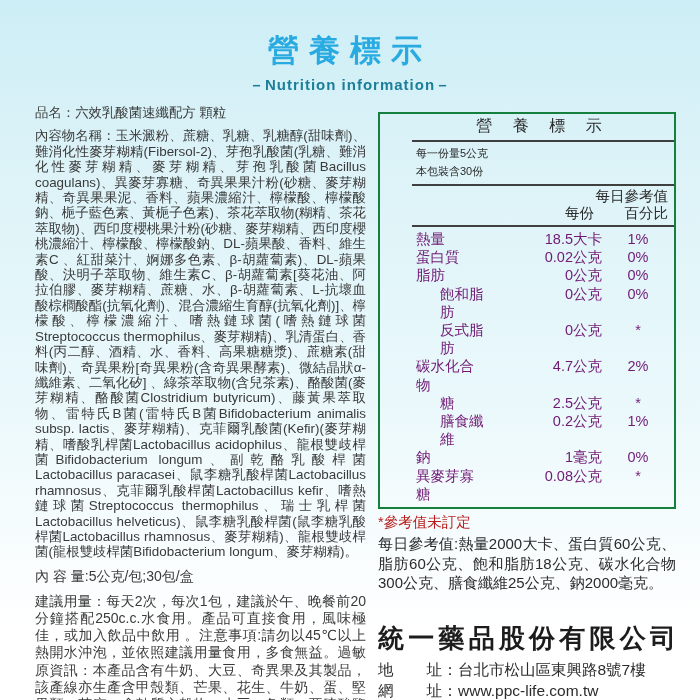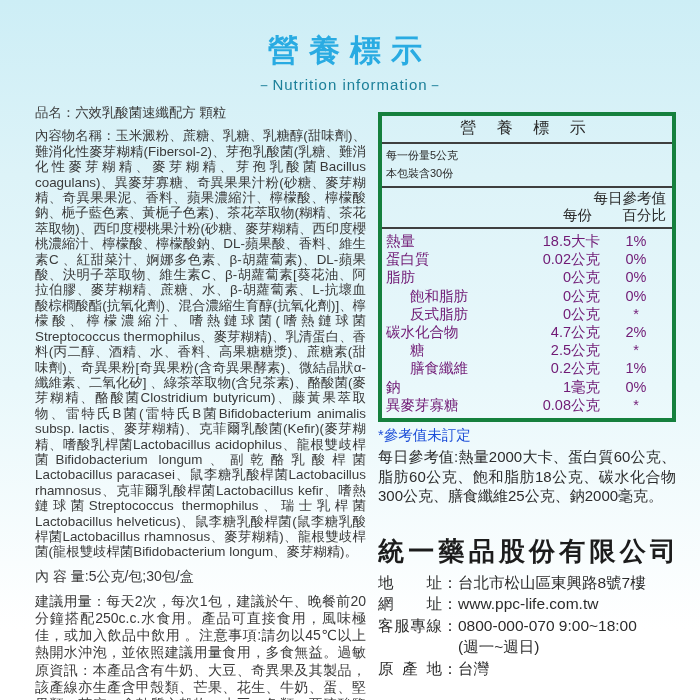--- a/index.html
+++ b/index.html
@@ -12,51 +12,51 @@
   }
   .page{position:relative;width:616px;height:700px;}
 
   
   .hdr{position:absolute;top:30px;left:0;width:700px;text-align:center;}
   .hdr h1{
     margin:0;font-size:31px;font-weight:bold;letter-spacing:10px;
     color:#29abe2;
   }
   .hdr .sub{
-    margin-top:4px;font-size:15px;color:#1b7f99;letter-spacing:1px;font-weight:normal;
+    margin-top:4px;font-size:15px;color:#1b7f99;letter-spacing:1px;font-weight:bold;
   }
 
   
   .leftcol{position:absolute;left:27px;top:97px;width:347px;font-size:13.4px;line-height:15.4px;color:#3a3a3a;}
   .leftcol p{margin:8px;text-align:justify;}
   .leftcol .pname{margin-bottom:1px;}
   .leftcol .net{margin-top:1px;font-size:14px;line-height:17px;}
   .leftcol .usage{font-size:14px;line-height:17.2px;}
 
   
   .rightcol{position:absolute;left:378px;top:112px;width:298px;}
-  .ntable{border:4px solid #15803d;background:transparent;}
+  .ntable{border:2px solid #15803d;background:transparent;padding-left:32px;}
   .ntitle{
     text-align:center;font-size:16px;letter-spacing:8px;color:#2b2b2b;
     padding:2px 0 3px 0;border-bottom:2px solid #3f3f3f;
   }
   .nserving{padding:2px 4px 4px 4px;font-size:11px;line-height:18px;border-bottom:2px solid #3f3f3f;color:#2b2b2b;}
   .nhead{border-bottom:2px solid #3f3f3f;padding:2px 0 3px 0;font-size:14.5px;color:#2b2b2b;}
   .nhead .l1{text-align:right;padding-right:6px;line-height:17px;}
   .nhead .l2{display:flex;line-height:17px;}
   .nhead .l2 .sp{flex:1;}
   .nhead .l2 .c2{width:92px;text-align:right;}
   .nhead .l2 .c3{width:74px;text-align:right;padding-right:6px;}
   .nrows{padding:3px 0 4px 0;}
   .nrow{display:flex;font-size:14.5px;line-height:18.2px;color:#701a75;}
   .nrow .nm{flex:1;padding-left:4px;}
   .nrow.ind .nm{padding-left:28px;}
   .nrow .val{width:118px;text-align:right;}
   .nrow .dv{width:72px;text-align:center;}
-  .footnote{margin:4px 0 2px 0;font-size:14.5px;color:#1d4ed8;}
+  .footnote{margin:4px 0 2px 0;font-size:14.5px;color:#b91c1c;}
   .dailyref{margin:2px 0 0 0;font-size:15px;line-height:19.5px;text-align:justify;color:#2b2b2b;}
 
   .company{margin-top:30px;}
   .cname{
     font-size:26px;font-weight:bold;color:#1c1c1c;
     width:298px;text-align:justify;text-align-last:justify;
     letter-spacing:0;line-height:30px;
   }
   .cinfo{margin-top:6px;}
   .crow{display:flex;font-size:15.5px;line-height:21.5px;color:#2b2b2b;}

